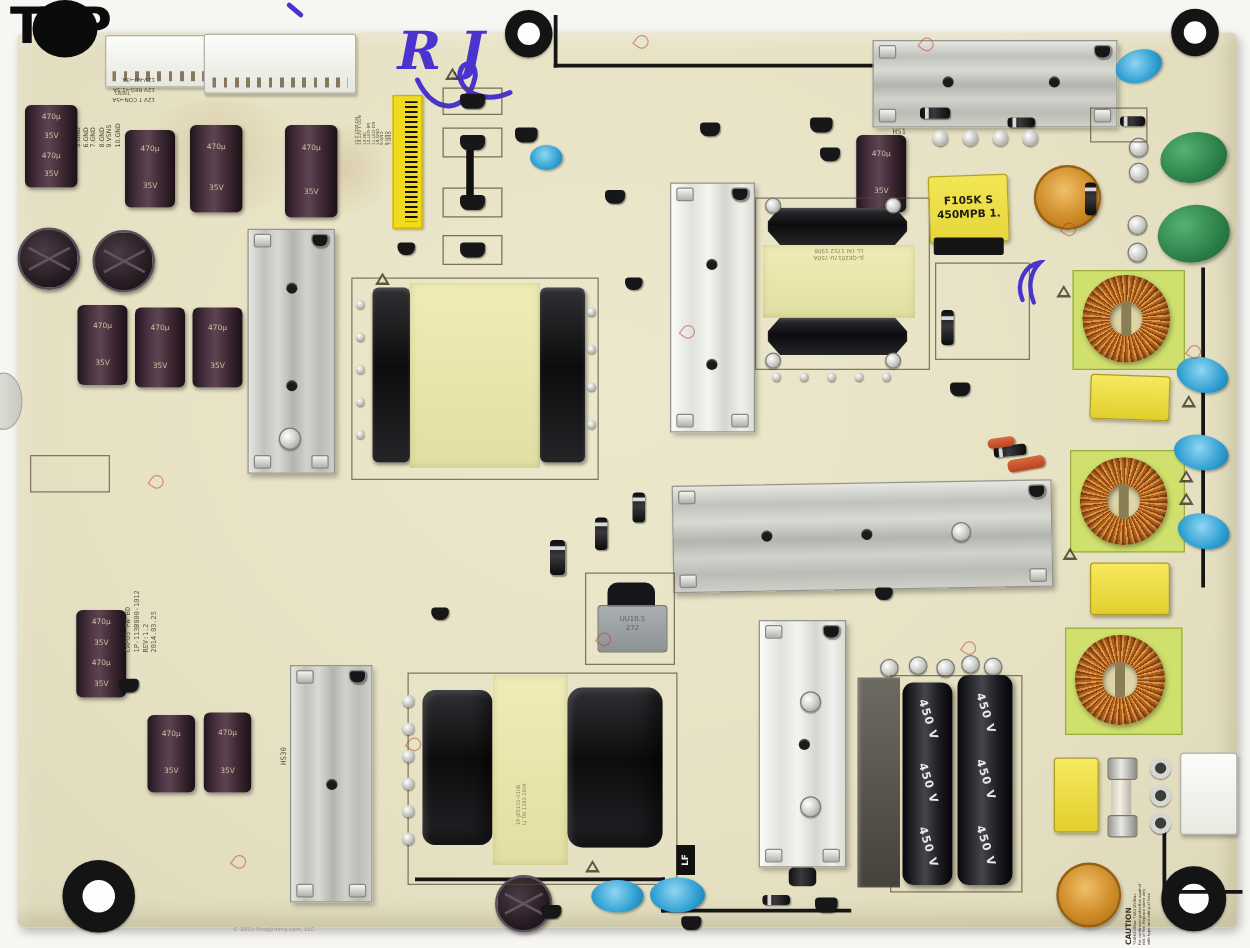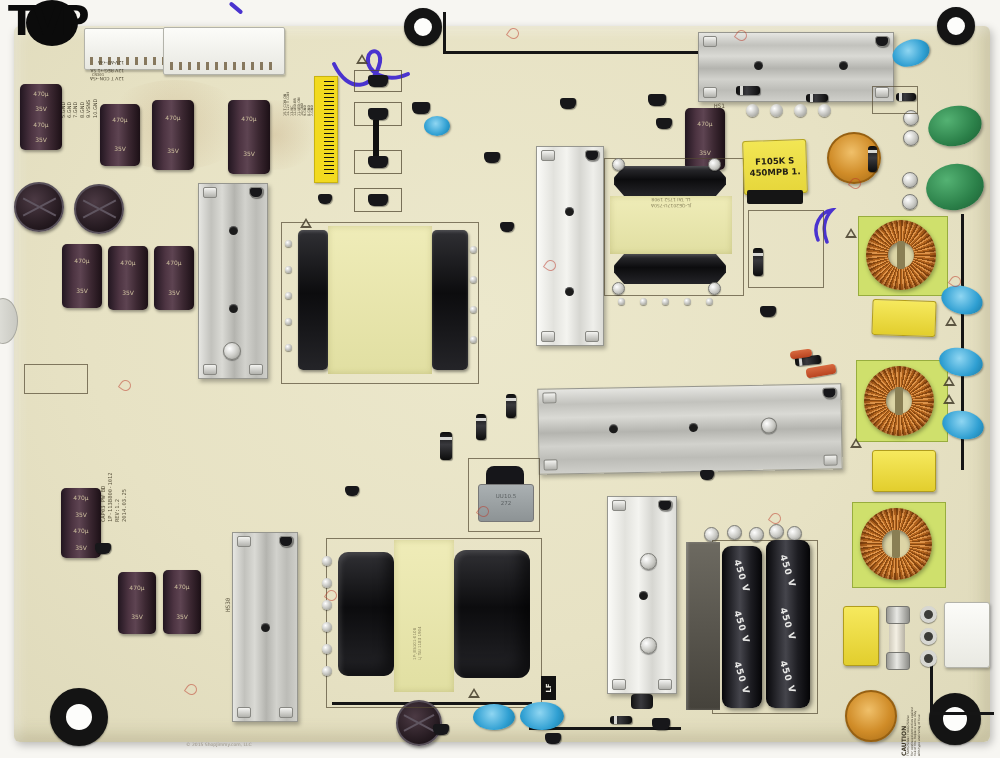--- a/index.html
+++ b/index.html
@@ -123,20 +123,21 @@
     <div>4.12V-AU</div>
     <div>3.PS-ON</div>
     <div>2.AC-DET</div>
     <div>1.NC</div>
   </div>
 
   <div class="abs" style="left:314px;top:76px;width:22px;height:105px;background:#f2da1f;border:1px solid #c9b310;box-shadow:1px 1px 2px rgba(0,0,0,.3);">
     <div class="abs" style="left:9px;top:4px;width:10px;height:96px;background:repeating-linear-gradient(180deg,#14130e 0 1.5px, rgba(0,0,0,0) 1.5px 4px);"></div>
   </div>
 
+  <div class="abs marker" style="left:318px;top:16px;font-size:42px;font-family:'DejaVu Serif',serif;font-style:italic;font-weight:bold;">R J</div>
   <svg class="abs" style="left:330px;top:46px;" width="82" height="52" viewBox="0 0 82 52">
     <path d="M4,18 C18,48 44,44 50,16 C52,4 40,1 38,12 C36,26 56,38 78,28" stroke="#4a33cf" stroke-width="4" fill="none" stroke-linecap="round"></path>
   </svg>
   <svg class="abs" style="left:810px;top:208px;" width="28" height="36" viewBox="0 0 28 36">
     <path d="M8,32 C2,18 10,4 22,2 C14,10 12,22 17,34" stroke="#4a33cf" stroke-width="3.5" fill="none" stroke-linecap="round"></path>
   </svg>
   <div class="abs" style="left:228px;top:6px;width:16px;height:4px;background:#4a33cf;transform:rotate(40deg);border-radius:2px;"></div>
 
   <div class="abs" style="left:26px;top:0px;width:52px;height:46px;background:#0b0b0b;border-radius:50%;"></div>
   <div class="abs" style="left:8px;top:-2px;font-size:40px;font-weight:900;color:#0b0b0b;letter-spacing:-3px;font-family:'DejaVu Sans',sans-serif;">TVP</div>

